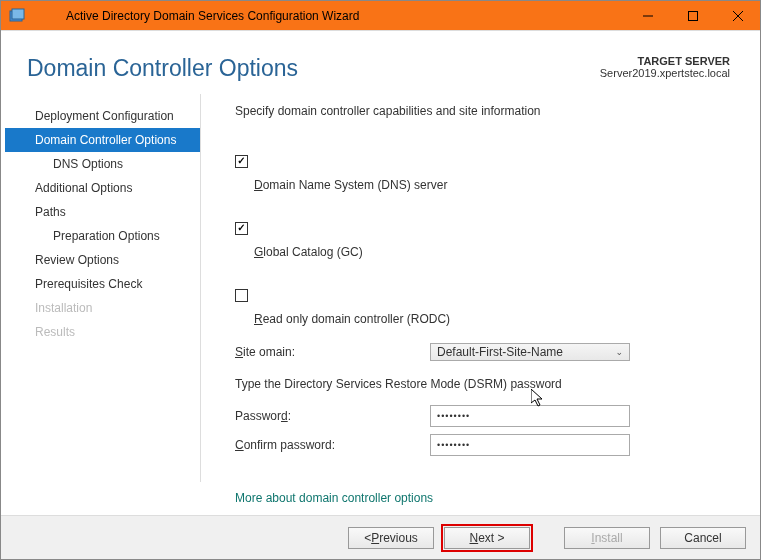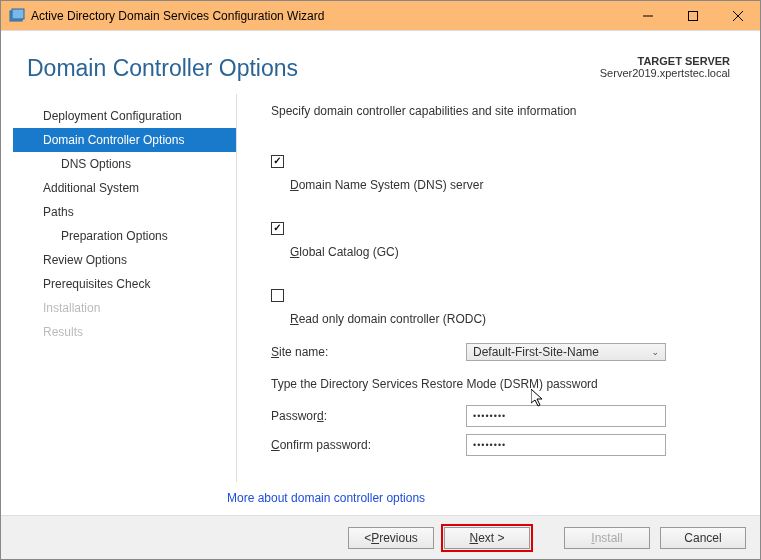--- a/index.html
+++ b/index.html
@@ -1,35 +1,35 @@
 <!DOCTYPE html>
 <html><head>
   <meta charset="utf-8">
   <style>
     * { box-sizing: border-box; margin: 0; padding: 0; font-family: 'Segoe UI', Tahoma, sans-serif; }
     body { width: 761px; height: 560px; background: #fff; border: 1px solid #888; overflow: hidden; position: relative; }
 
     
-    .title-bar { height: 30px; display: flex; align-items: center; padding: 0 0 0 8px; border-bottom: 1px solid #ddd; background: #fdba74; }
+    .title-bar { height: 30px; display: flex; align-items: center; padding: 0 0 0 8px; border-bottom: 1px solid #ddd; background: #f97316; gap: 35px; }
     .title-icon { width: 16px; height: 16px; margin-right: 6px; }
     .title-text { font-size: 12px; color: #000; flex: 1; }
     .win-controls { display: flex; }
     .win-btn { width: 45px; height: 28px; display: flex; align-items: center; justify-content: center; color: #000; }
     .win-btn svg { width: 10px; height: 10px; }
 
     
     .header { padding: 24px 30px 12px 26px; display: flex; justify-content: space-between; align-items: flex-start; }
     .header-title { font-size: 23px; color: #2a6496; font-weight: 400; }
     .target { text-align: right; font-size: 11px; color: #333; }
     .target-label { font-weight: 700; }
     .target-value { }
 
     
     .main { display: flex; padding: 0 0 0 0; }
-    .sidebar { width: 236px; padding: 10px 0 0 12px; border-right: 1px solid #ddd; height: 388px; }
+    .sidebar { width: 200px; padding: 10px 0 0 4px; border-right: 1px solid #ddd; height: 388px; }
     .nav-item { padding: 5px 14px 5px 30px; font-size: 12px; color: #333; cursor: pointer; }
     .nav-item.active { background: #1979ca; color: #fff; }
     .nav-item.sub { padding-left: 48px; }
     .nav-item.disabled { color: #bbb; }
 
     
     .content { flex: 1; padding: 10px 32px 0 34px; font-size: 12px; color: #333; }
     .section-label { font-size: 12px; margin-bottom: 12px; color: #333; }
     .checkbox-row { display: flex; align-items: center; margin-bottom: 5px; }
     .chk { width: 13px; height: 13px; border: 1px solid #333; margin-right: 6px; display: flex; align-items: center; justify-content: center; font-size: 10px; line-height: 1; }
@@ -39,21 +39,21 @@
 
     .form-row { display: flex; align-items: center; margin-bottom: 7px; }
     .form-label { width: 195px; font-size: 12px; color: #333; }
     .form-label .ul { text-decoration: underline; }
     .select { width: 200px; height: 18px; border: 1px solid #aaa; background: linear-gradient(#f5f5f5,#e8e8e8); display: flex; align-items: center; justify-content: space-between; padding: 0 6px; font-size: 12px; color: #333; }
     .select-arrow { font-size: 9px; color: #555; }
     .text-input { width: 200px; height: 22px; border: 1px solid #aaa; padding: 0 6px; font-size: 12px; display: flex; align-items: center; letter-spacing: 1px; }
     .dots { font-size: 9px; }
     .sub-section { margin-top: 16px; margin-bottom: 14px; font-size: 12px; }
 
-    .more-link { color: #1d4ed8; font-size: 12px; position: absolute; bottom: 54px; left: 226px; margin-top: 40px; }
+    .more-link { color: #0f766e; font-size: 12px; position: absolute; bottom: 54px; left: 234px; margin-top: 40px; }
 
     
     .bottom-bar { position: absolute; bottom: 0; left: 0; right: 0; height: 44px; border-top: 1px solid #ddd; background: #f0f0f0; display: flex; align-items: center; justify-content: flex-end; padding: 0 14px; gap: 10px; }
     .bottom-btn { width: 86px; height: 22px; border: 1px solid #999; background: linear-gradient(#f9f9f9,#e8e8e8); font-size: 12px; color: #333; display: flex; align-items: center; justify-content: center; cursor: pointer; }
     .bottom-btn.disabled { color: #aaa; }
     .bottom-btn.highlighted { outline: 2px solid #d00; outline-offset: 1px; }
     .bottom-btn .ul { text-decoration: underline; }
 
     
     .cursor { position: absolute; left: 530px; top: 388px; pointer-events: none; }
@@ -95,21 +95,21 @@
     <div class="target-label">TARGET SERVER</div>
     <div class="target-value">Server2019.xpertstec.local</div>
   </div>
 </div>
 
 <div class="main">
   <div class="sidebar" id="sidebar">
       <div class="nav-item">Deployment Configuration</div>
       <div class="nav-item active">Domain Controller Options</div>
       <div class="nav-item sub">DNS Options</div>
-      <div class="nav-item">Additional System</div>
+      <div class="nav-item">Additional Options</div>
       <div class="nav-item">Paths</div>
       <div class="nav-item sub">Preparation Options</div>
       <div class="nav-item">Review Options</div>
       <div class="nav-item">Prerequisites Check</div>
       <div class="nav-item disabled">Installation</div>
       <div class="nav-item disabled">Results</div>
     </div>
   <div class="content">
     <div class="section-label">Specify domain controller capabilities and site information</div>
     <div class="checkbox-row">
@@ -119,21 +119,21 @@
     <div class="checkbox-row">
       <div class="chk checked"></div>
       <div class="chk-label"><span class="ul">G</span><span>lobal Catalog (GC)</span></div>
     </div>
     <div class="checkbox-row">
       <div class="chk"></div>
       <div class="chk-label"><span class="ul">R</span><span>ead only domain controller (RODC)</span></div>
     </div>
     <div style="height:12px;"></div>
     <div class="form-row">
-      <div class="form-label"><span class="ul">S</span><span>ite name:</span></div>
+      <div class="form-label"><span class="ul">S</span><span>ite omain:</span></div>
       <div class="select">
         <span>Default-First-Site-Name</span>
         <span class="select-arrow">⌄</span>
       </div>
     </div>
     <div class="sub-section">Type the Directory Services Restore Mode (DSRM) password</div>
     <div class="form-row">
       <div class="form-label">Passwor<span class="ul">d</span>:</div>
       <div class="text-input">
           <span class="dots">••••••••</span>

